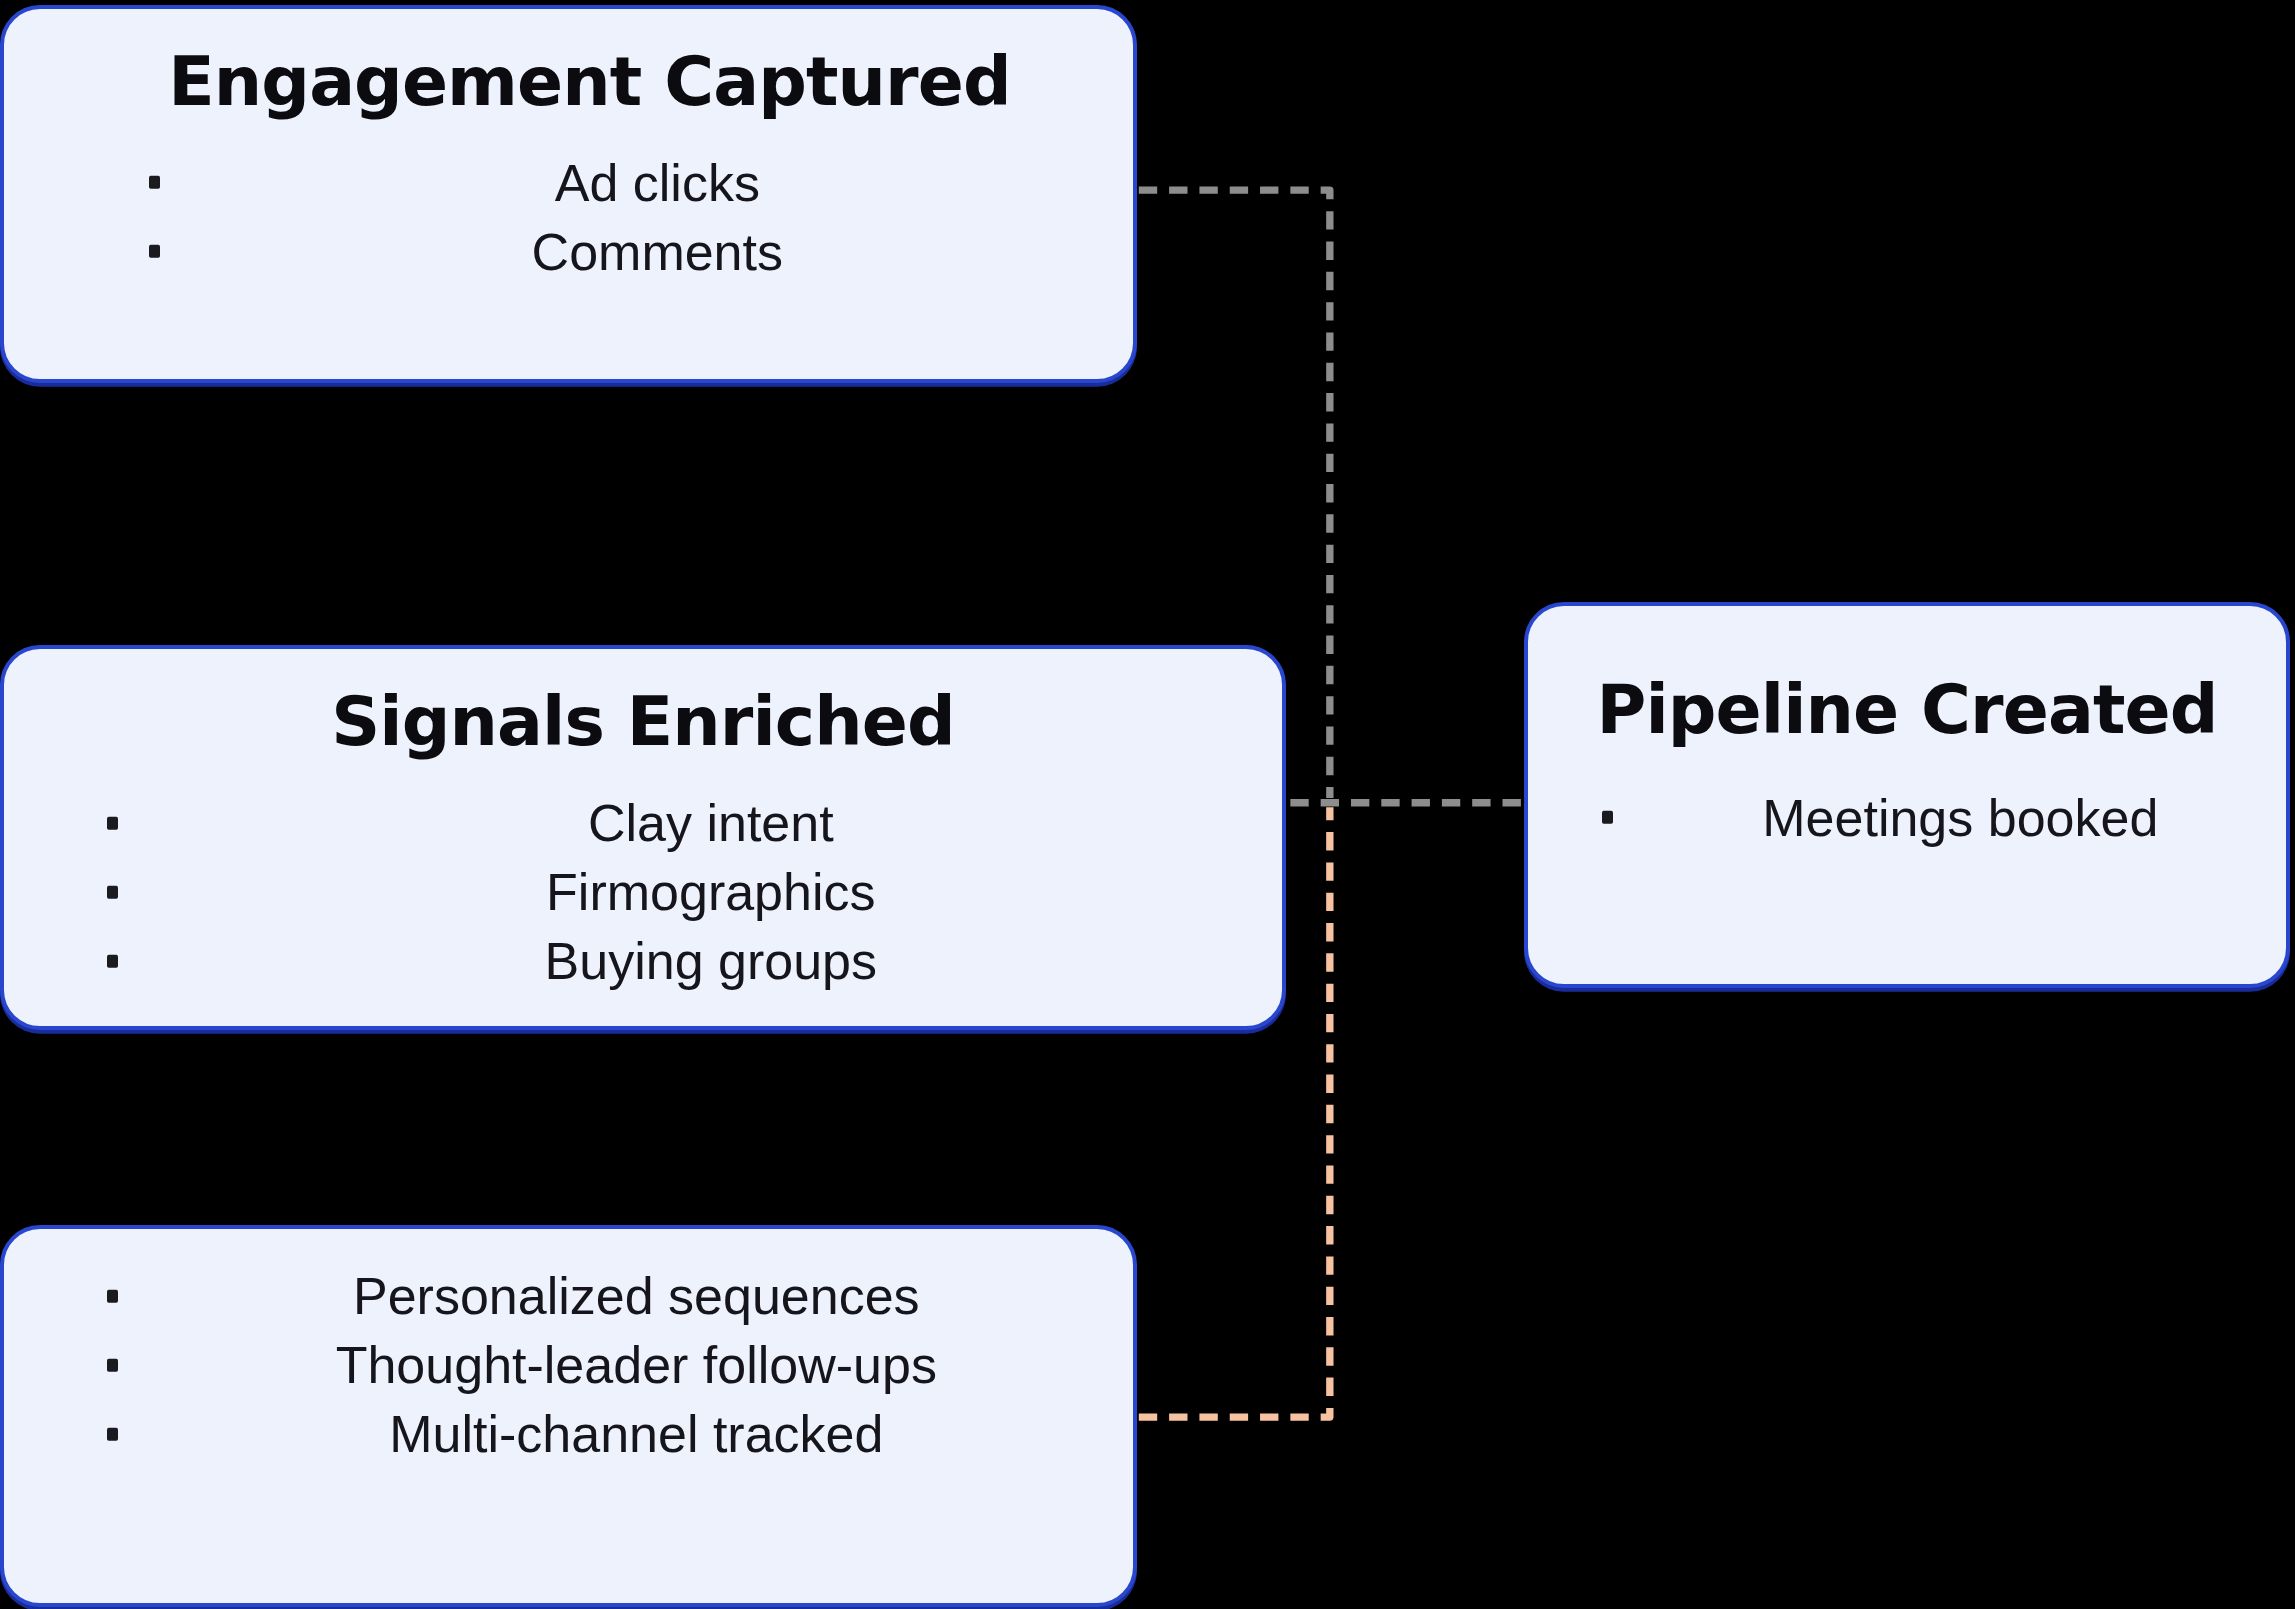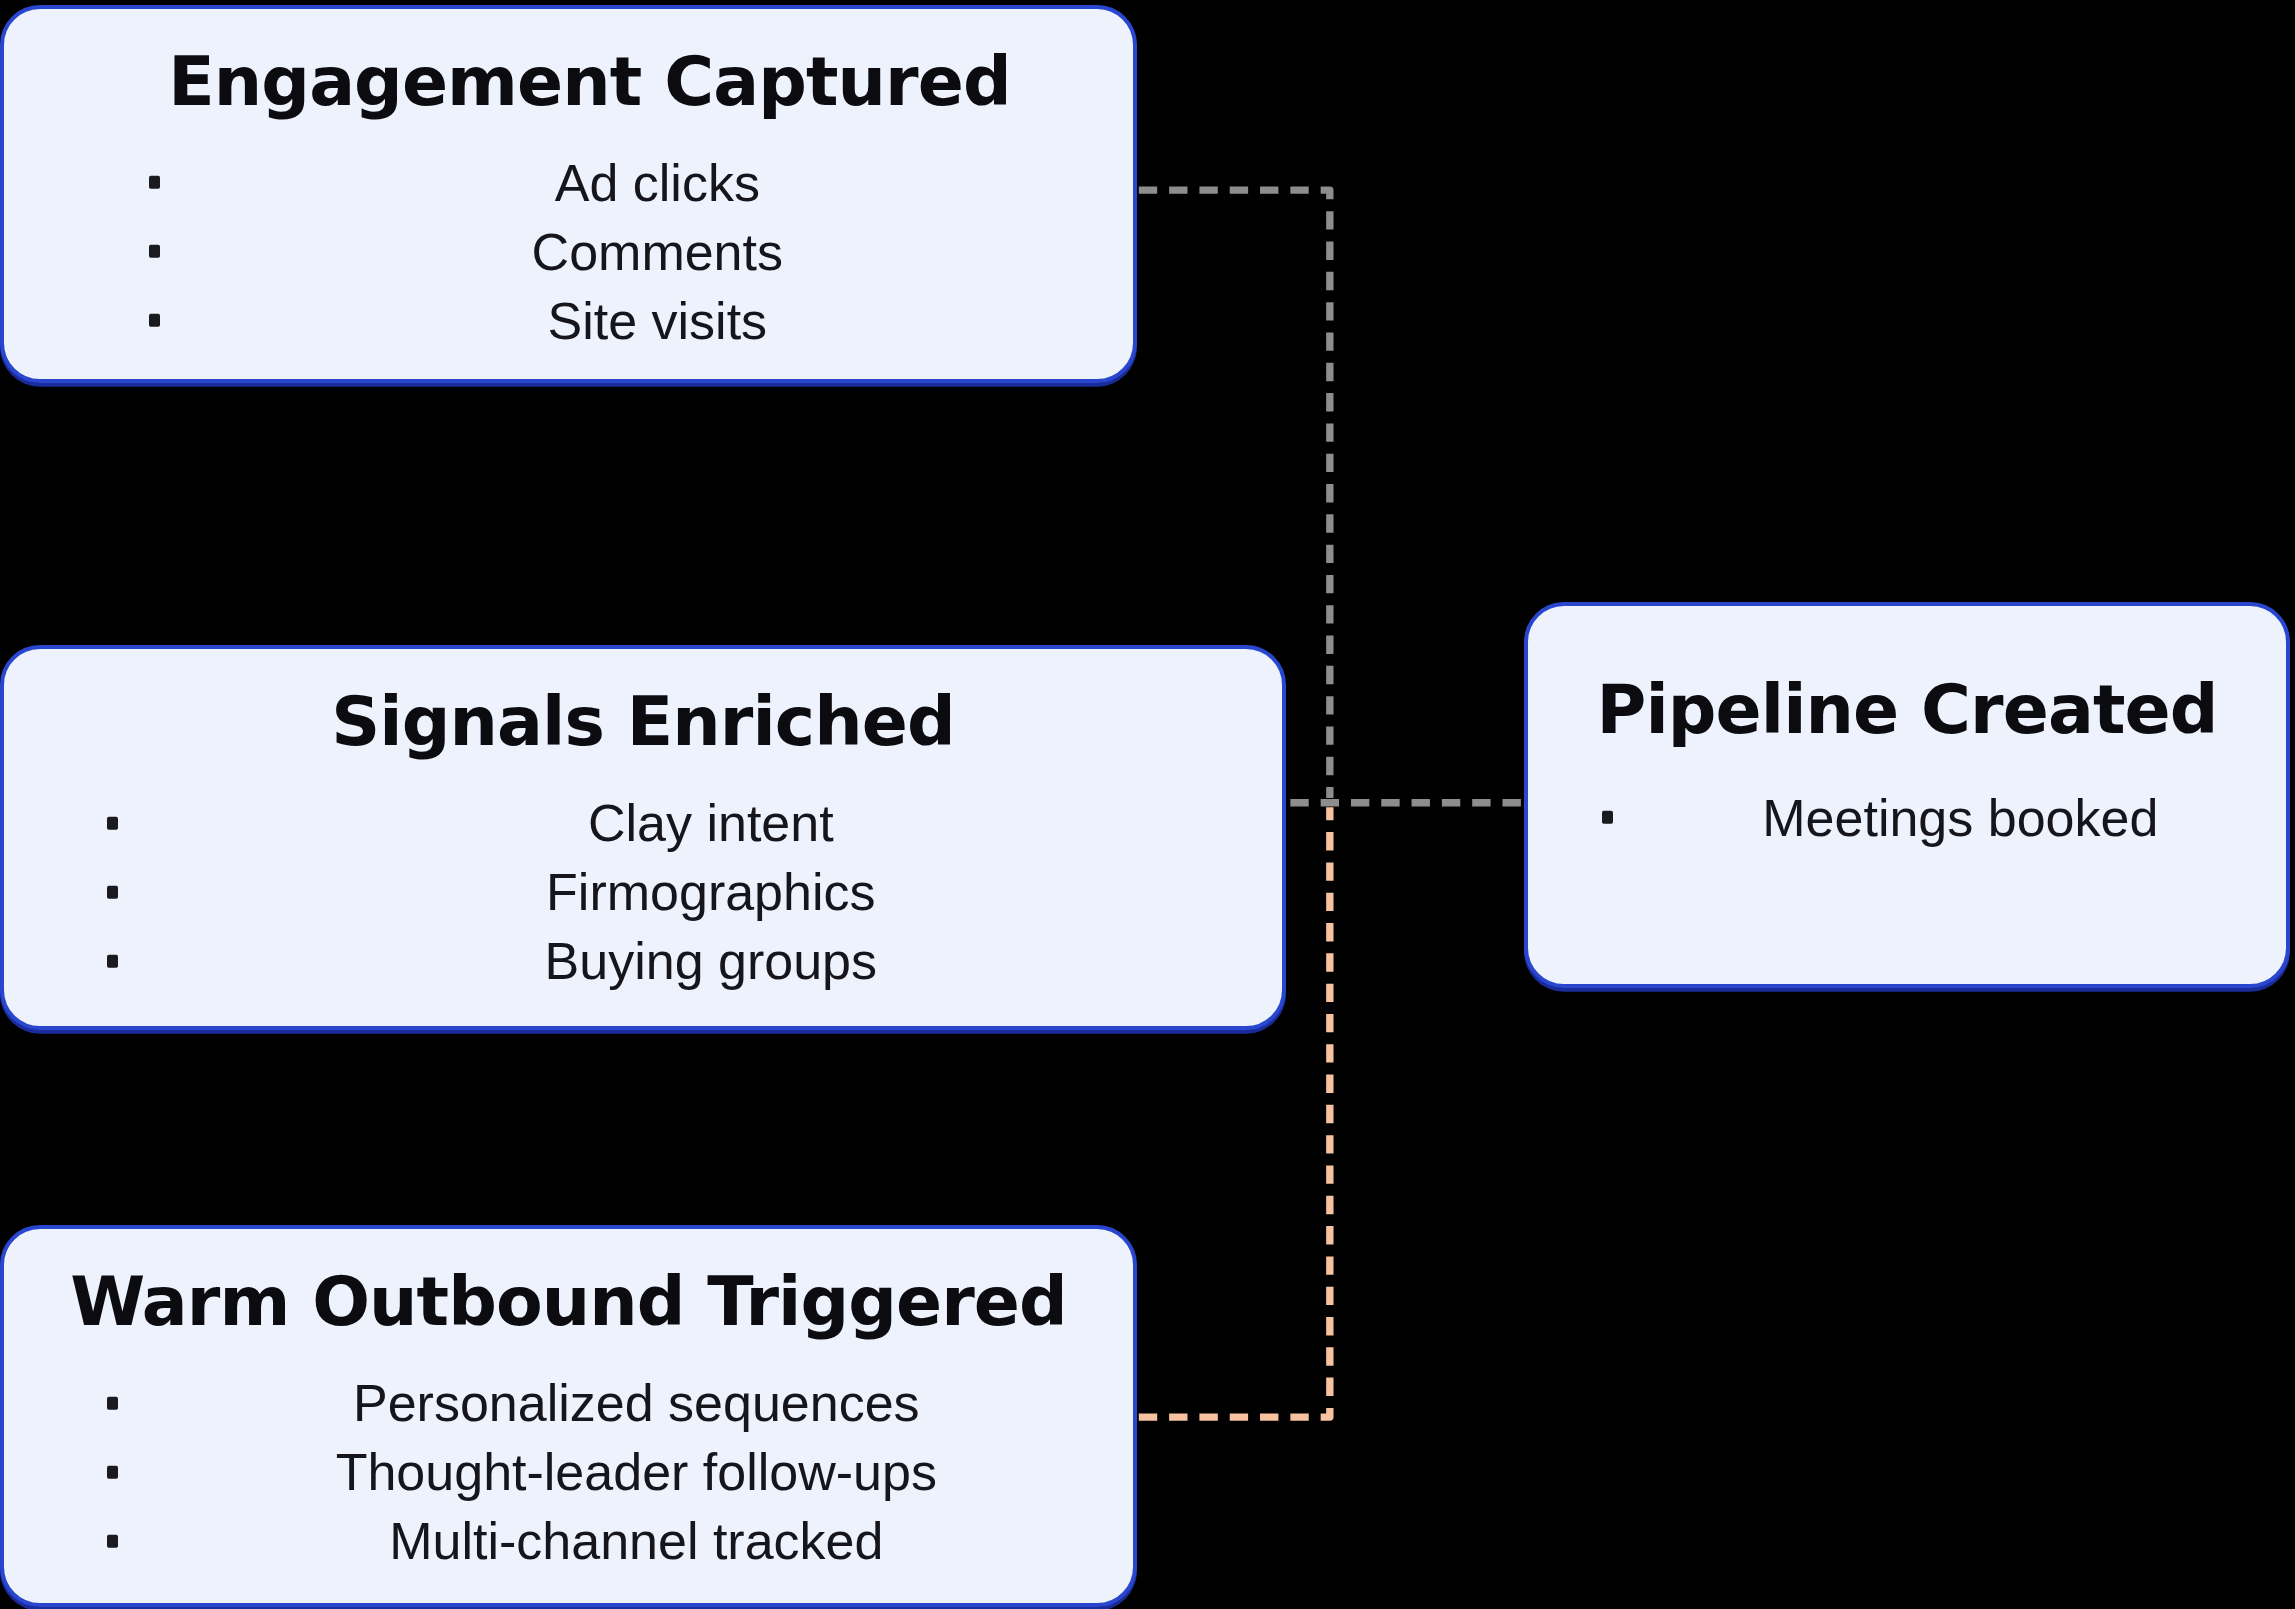--- a/index.html
+++ b/index.html
@@ -100,24 +100,20 @@
     <div class="card-title">Engagement Captured</div>
     <ul>
       <li>
         <span class="bullet"></span>
         <span>Ad clicks</span>
       </li>
       <li>
         <span class="bullet"></span>
         <span>Comments</span>
       </li>
-      <li>
-        <span class="bullet"></span>
-        <span>Site visits</span>
-      </li>
     </ul>
   </div>
 
   <div class="card" id="card-signals">
     <div class="card-title">Signals Enriched</div>
     <ul>
       <li>
         <span class="bullet"></span>
         <span>Clay intent</span>
       </li>
@@ -126,21 +122,20 @@
         <span>Firmographics</span>
       </li>
       <li>
         <span class="bullet"></span>
         <span>Buying groups</span>
       </li>
     </ul>
   </div>
 
   <div class="card" id="card-warm">
-    <div class="card-title">Warm Outbound Triggered</div>
     <ul>
       <li>
         <span class="bullet"></span>
         <span>Personalized sequences</span>
       </li>
       <li>
         <span class="bullet"></span>
         <span>Thought-leader follow-ups</span>
       </li>
       <li>

